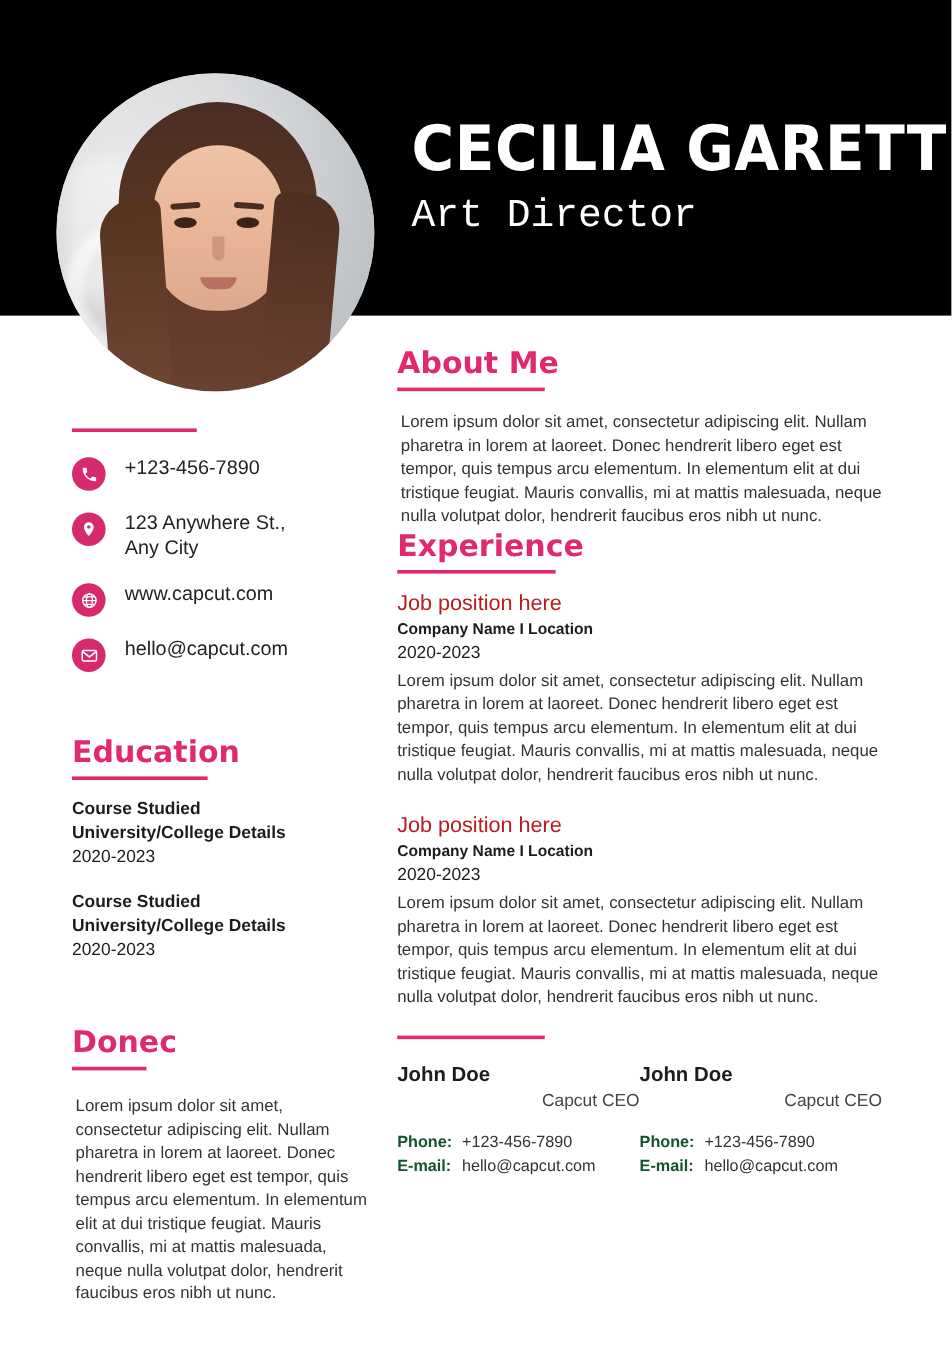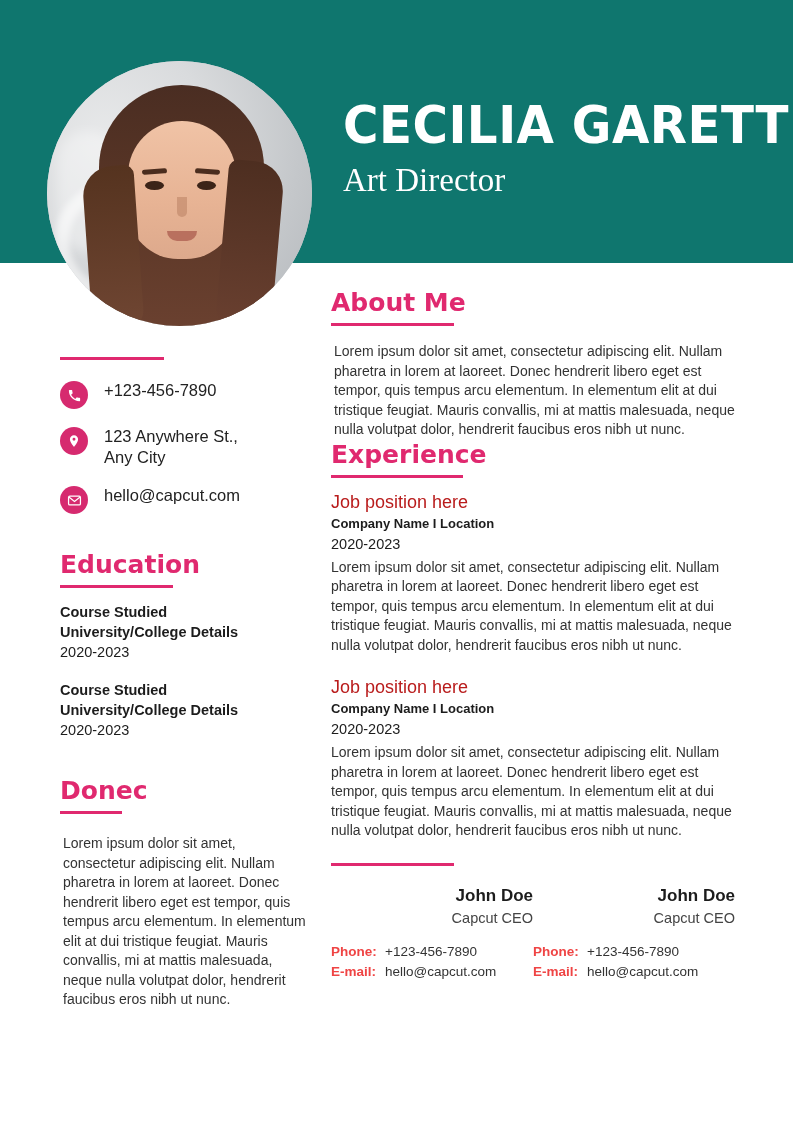--- a/index.html
+++ b/index.html
@@ -21,42 +21,42 @@
     background: #ffffff;
   }
 
   
   .header-band {
     position: absolute;
     left: 0;
     top: 0;
     width: 793px;
     height: 263px;
-    background: #0f766e;
+    background: #000000;
   }
   .header-text {
     position: absolute;
     left: 343px;
     top: 96px;
     width: 420px;
   }
   .name {
     font-family: "DejaVu Sans", sans-serif;
     font-weight: 700;
     font-size: 52px;
     line-height: 58px;
     letter-spacing: 0.5px;
     color: #ffffff;
     text-transform: uppercase;
     transform: scaleX(0.93);
     transform-origin: left center;
     white-space: nowrap;
   }
   .role {
-    font-family: Liberation Serif, serif;
+    font-family: Liberation Mono, monospace;
     font-weight: 400;
     font-size: 33px;
     line-height: 40px;
     color: #ffffff;
     margin-top: 6px;
   }
 
   
   .photo-wrap {
     position: absolute;
@@ -237,21 +237,21 @@
     font-weight: 700;
     font-size: 14.5px;
     line-height: 20px;
     color: #1c1c1c;
   }
   .edu-line {
     font-size: 14.5px;
     line-height: 20px;
     color: #1c1c1c;
   }
-  .mt-section { margin-top: 36px; }
+  .mt-section { margin-top: 52px; }
 
   
   .skills-body {
     font-size: 14px;
     line-height: 19.5px;
     color: #333333;
     margin-left: 3px;
     margin-top: 20px;
   }
 
@@ -286,38 +286,37 @@
   .ref-grid {
     display: flex;
     margin-top: 18px;
   }
   .ref-col { width: 202px; }
   .ref-name {
     font-weight: 700;
     font-size: 17px;
     line-height: 23px;
     color: #1c1c1c;
-    text-align: right;
   }
   .ref-title {
     font-size: 14.5px;
     line-height: 22px;
     color: #444444;
     margin-bottom: 13px;
     text-align: right;
   }
   .ref-row {
     display: flex;
     font-size: 13.5px;
     line-height: 20px;
     color: #333333;
   }
   .ref-label {
     font-weight: 700;
-    color: #ef4444;
+    color: #14532d;
     width: 54px;
     flex: 0 0 54px;
   }
 </style>
 </head>
 <body>
 
 <div class="page">
 
   <div class="header-band">
@@ -368,20 +367,30 @@
             <svg width="14" height="14" viewBox="0 0 24 24" fill="#ffffff">
                 <path d="M12 2C8.1 2 5 5.1 5 9c0 5.2 7 13 7 13s7-7.8 7-13c0-3.9-3.1-7-7-7zm0 9.5A2.5 2.5 0 1 1 12 6.5a2.5 2.5 0 0 1 0 5z"></path>
               </svg>
           </span>
           <span class="contact-text">
             <span>123 Anywhere St.,</span><br>
             <span>Any City</span>
           </span>
         </div>
 
+        <div class="contact-row">
+          <span class="contact-icon">
+            <svg width="15" height="15" viewBox="0 0 24 24" fill="none" stroke="#ffffff" stroke-width="1.8">
+                <circle cx="12" cy="12" r="9"></circle>
+                <ellipse cx="12" cy="12" rx="4" ry="9"></ellipse>
+                <path d="M3 12h18M4.5 7h15M4.5 17h15"></path>
+              </svg>
+          </span>
+          <span class="contact-text">www.capcut.com</span>
+        </div>
 
         <div class="contact-row">
           <span class="contact-icon">
             <svg width="15" height="15" viewBox="0 0 24 24" fill="none" stroke="#ffffff" stroke-width="2">
                 <rect x="2.5" y="5" width="19" height="14" rx="2"></rect>
                 <path d="M3 6.5l9 7 9-7"></path>
               </svg>
           </span>
           <span class="contact-text">hello@capcut.com</span>
         </div>

